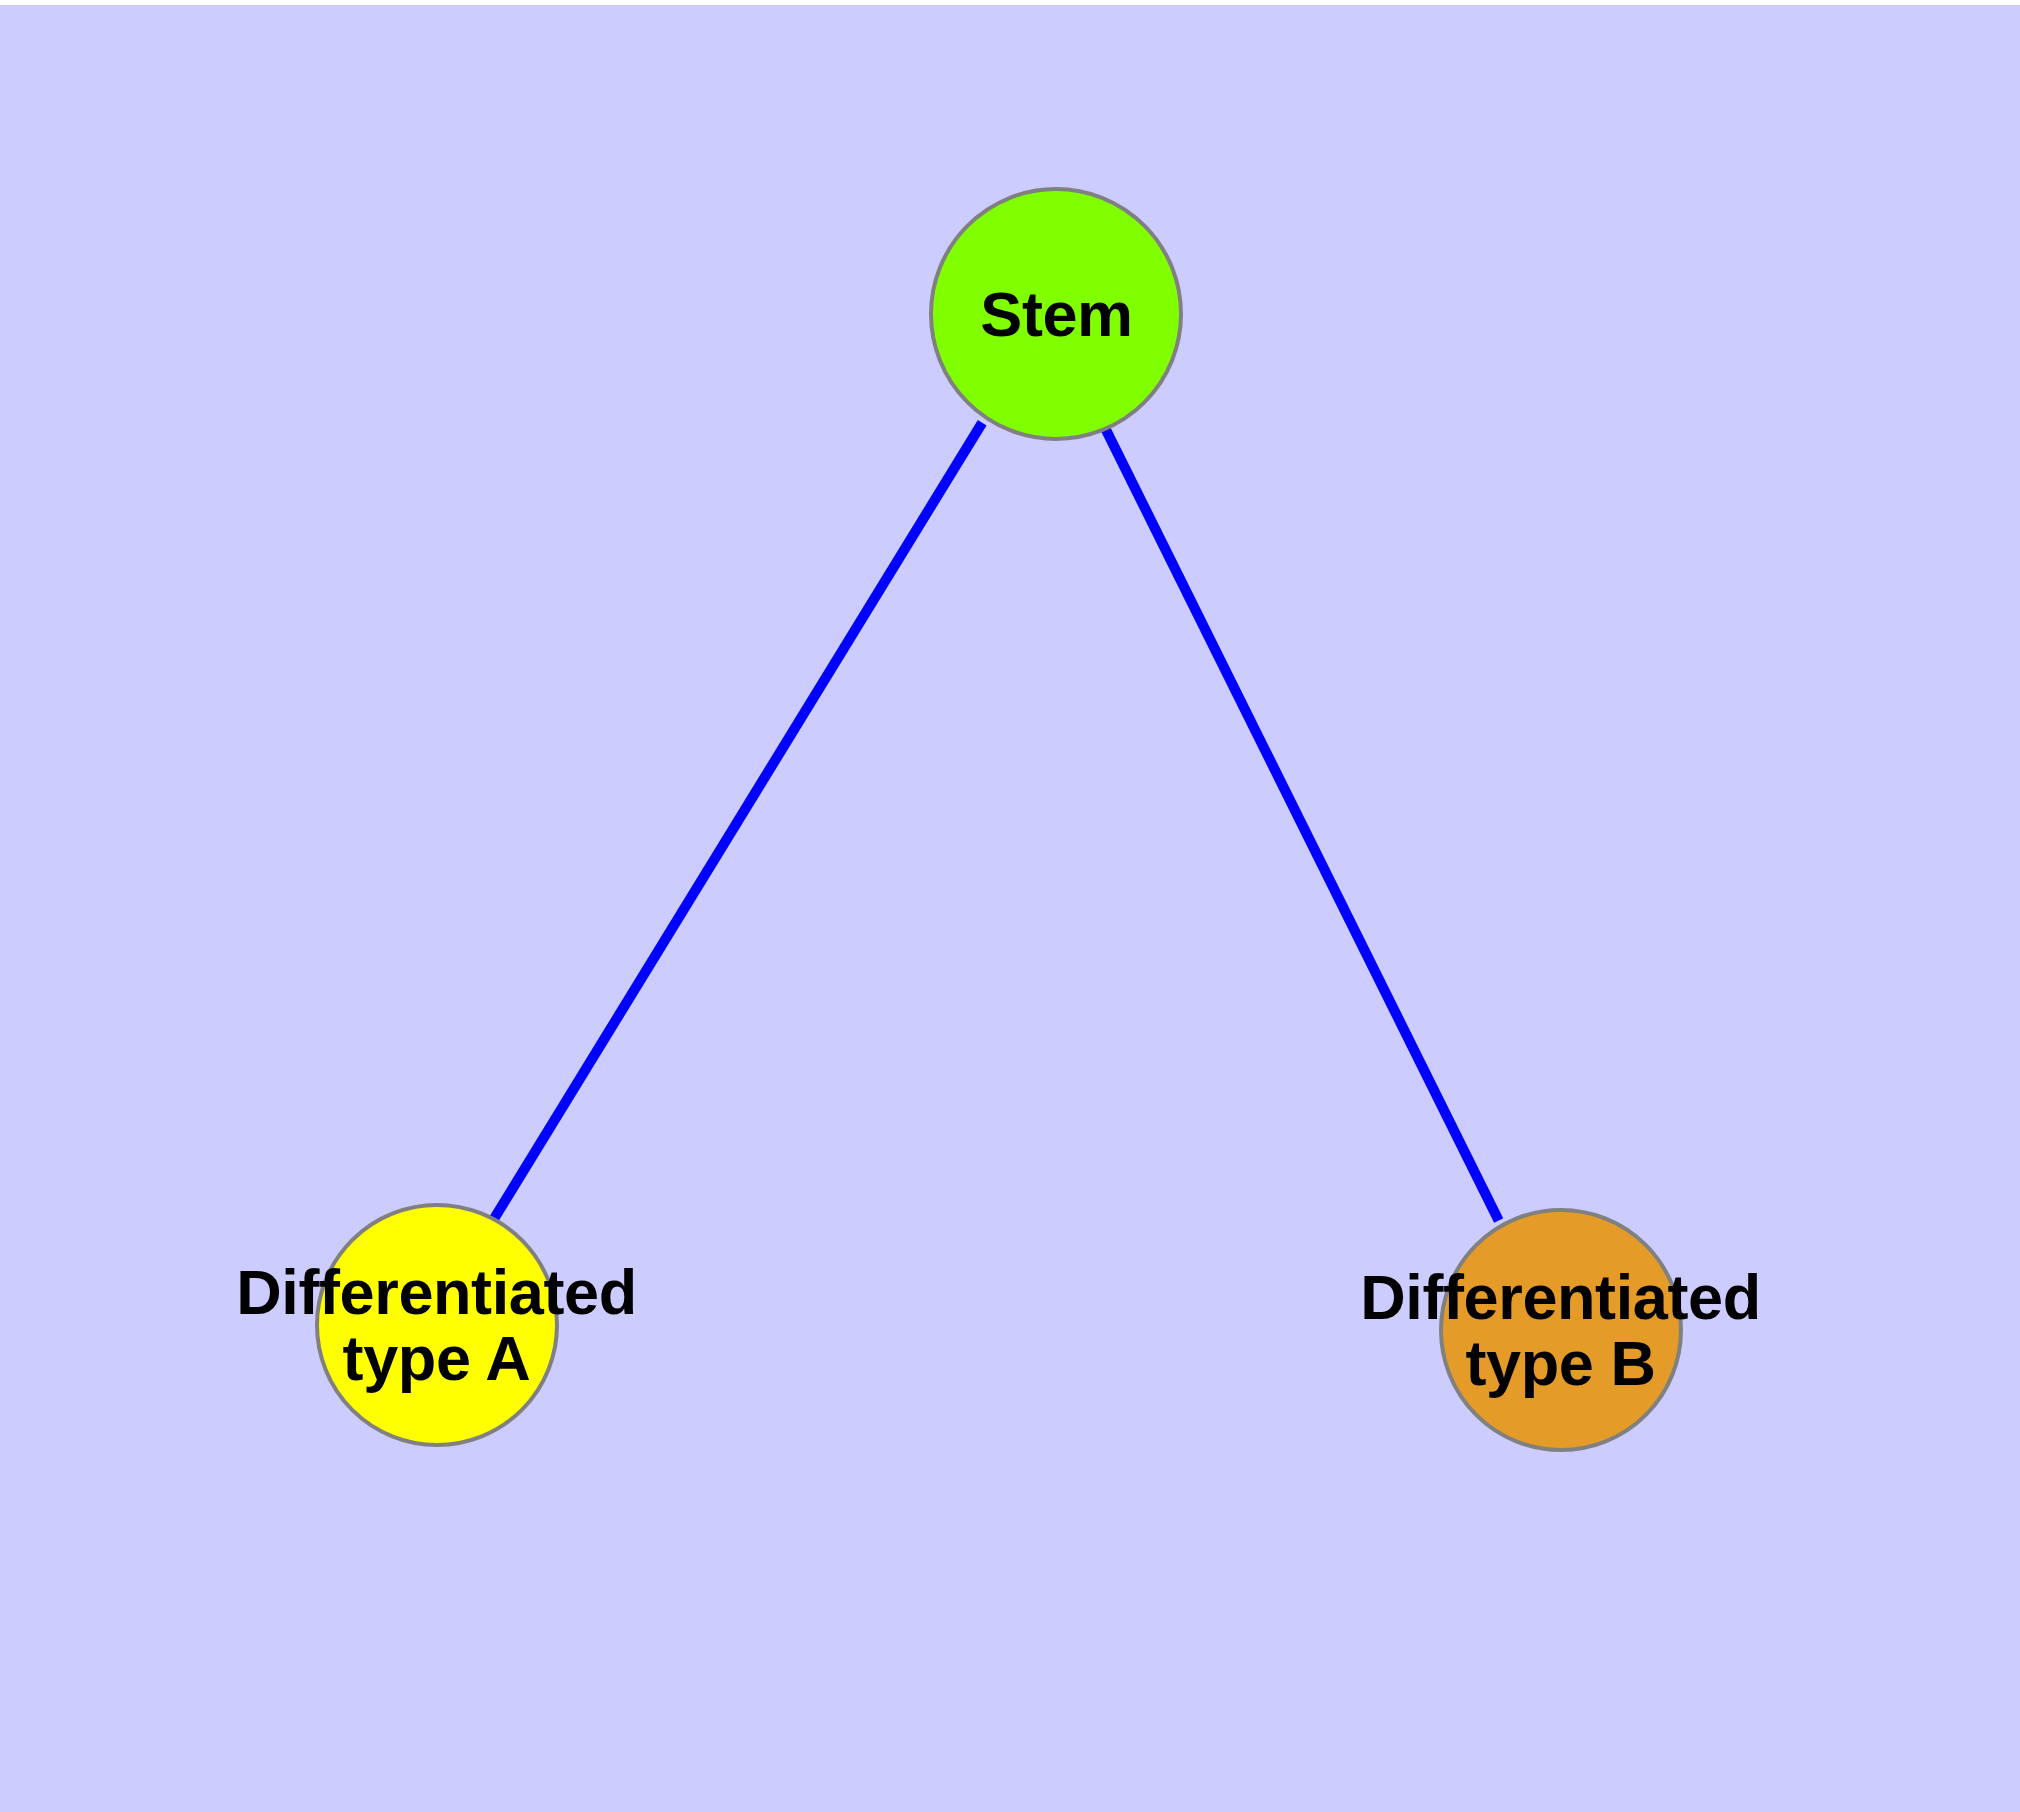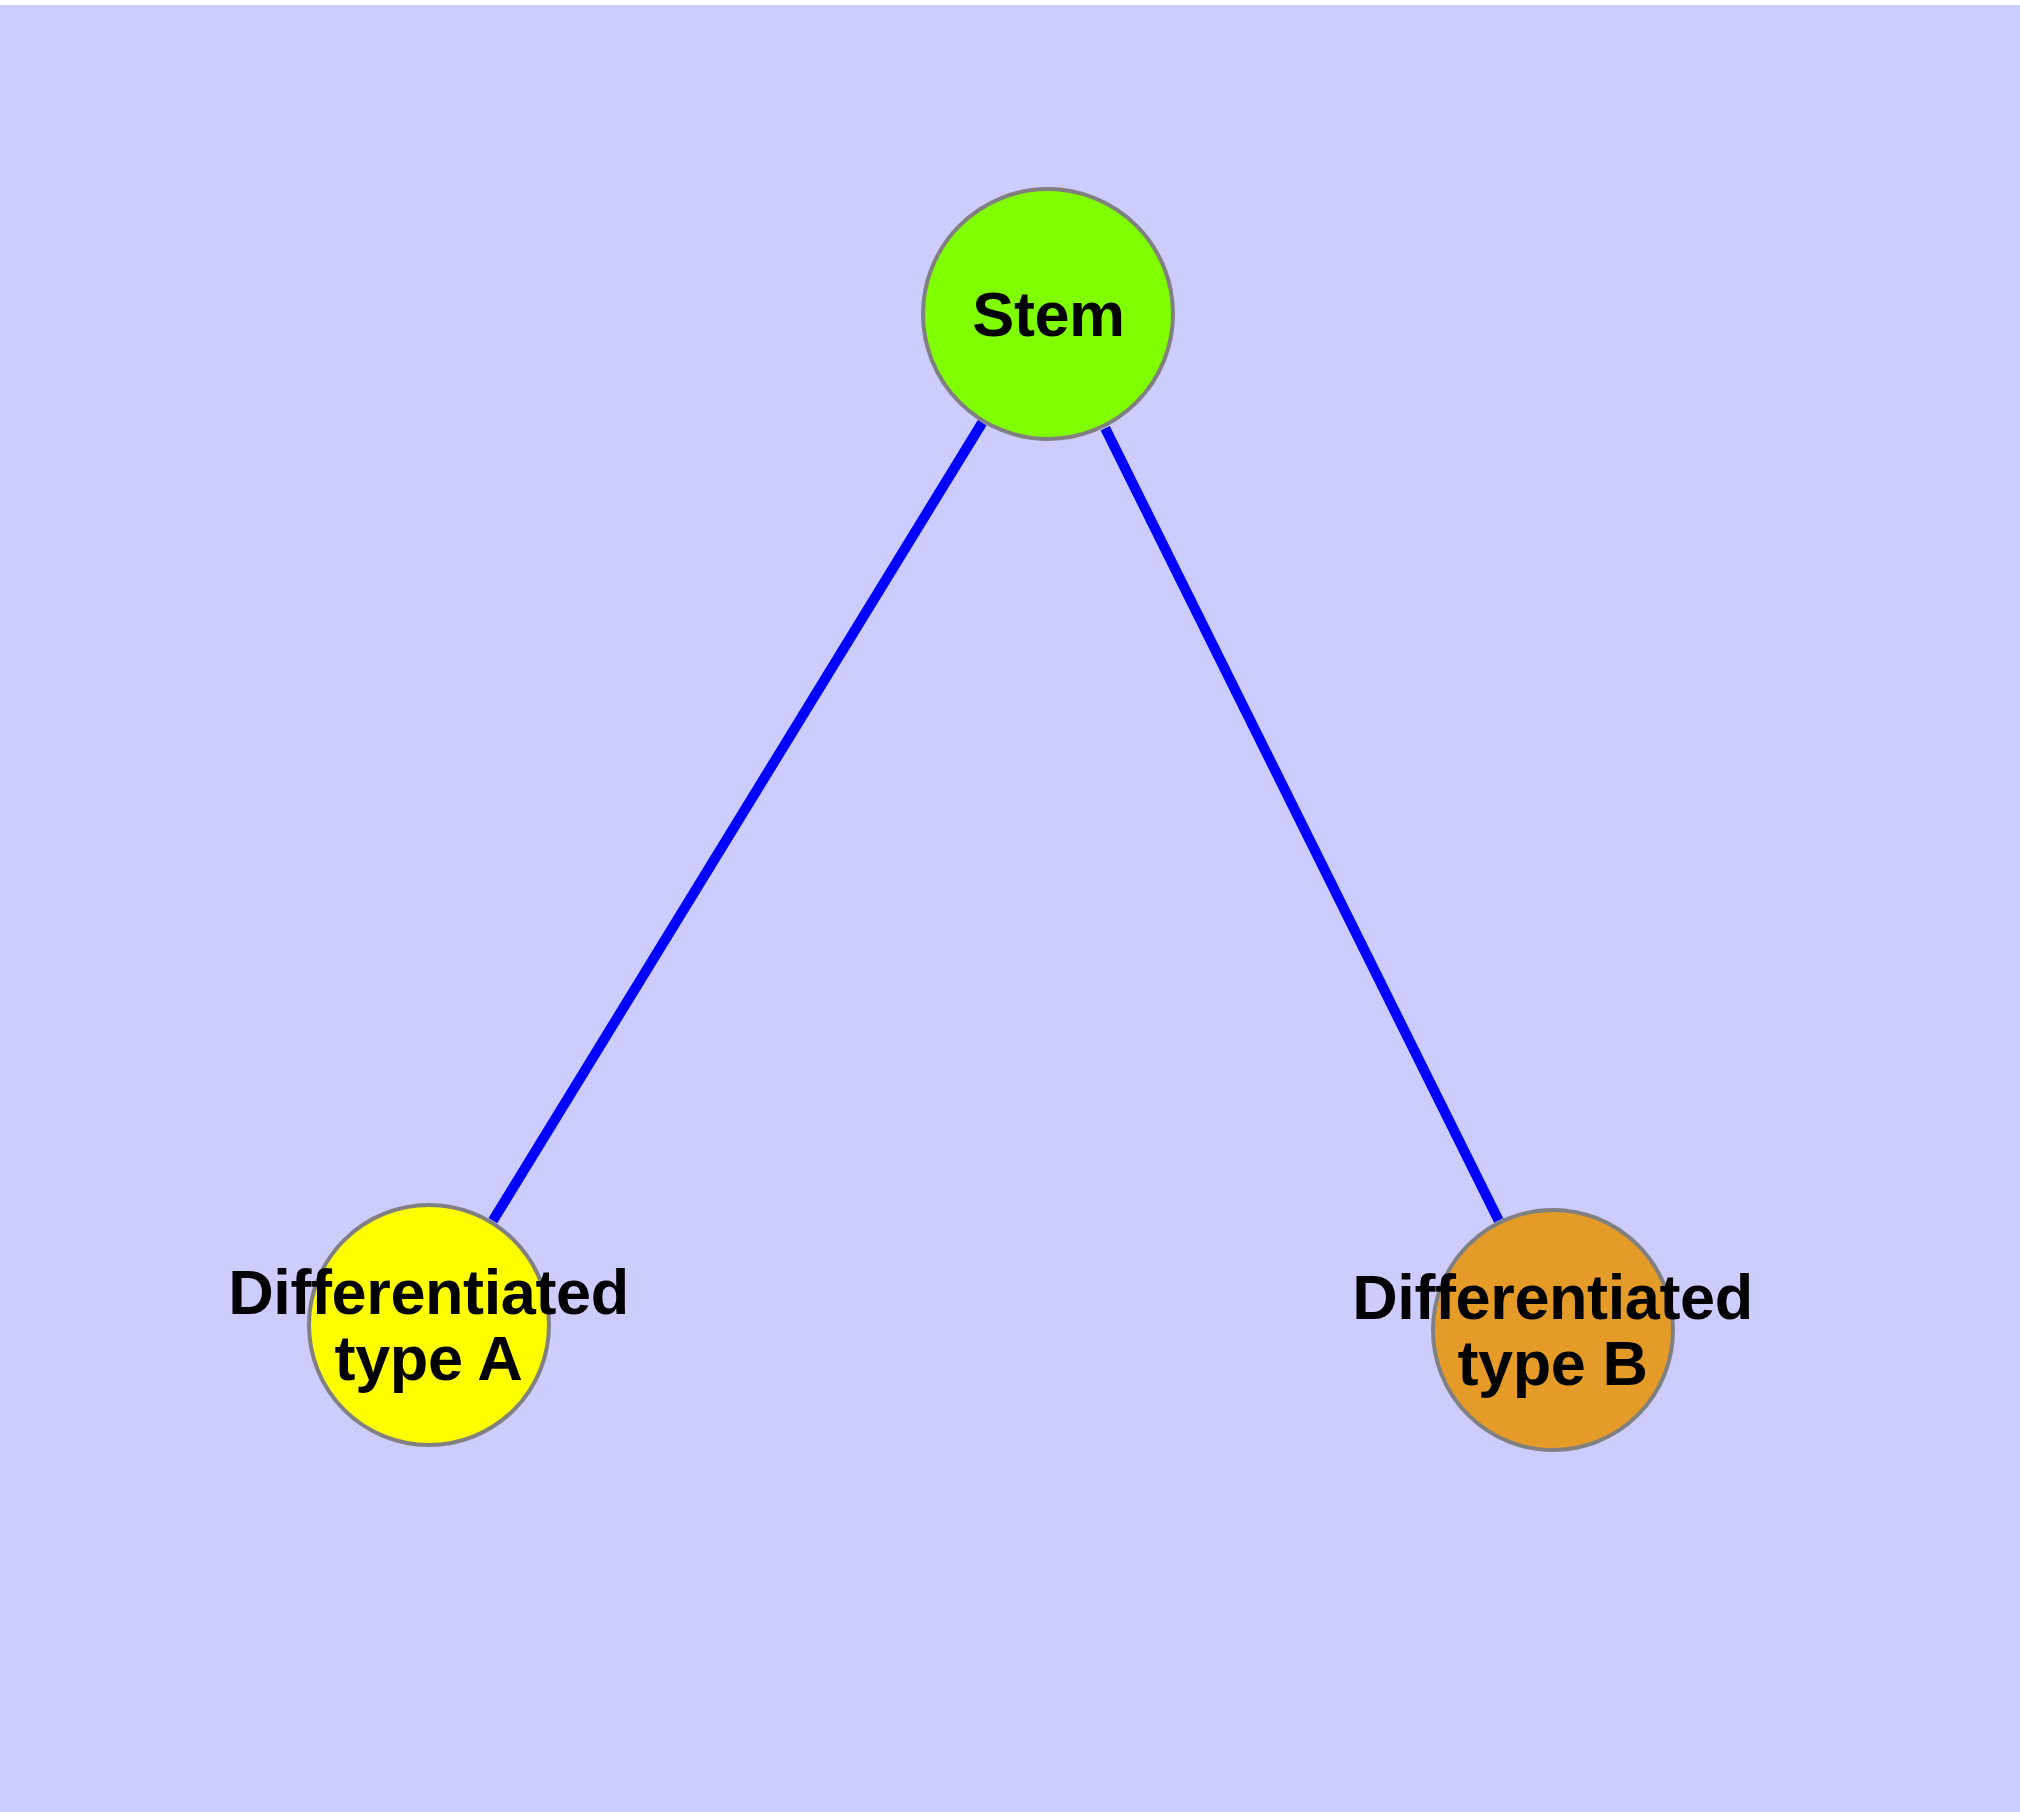--- a/index.html
+++ b/index.html
@@ -35,21 +35,21 @@
   #edge-layer {
     position: absolute;
     left: 0;
     top: 0;
     width: 2021px;
     height: 1807px;
   }
 
   #node-layer {
     position: absolute;
-    left: 0;
+    left: 8px;
     top: 0;
     width: 1751px;
     height: 1807px;
   }
 
   .graph-node {
     position: absolute;
     border-radius: 50%;
     box-sizing: border-box;
     border: 4.2px solid #808080;

